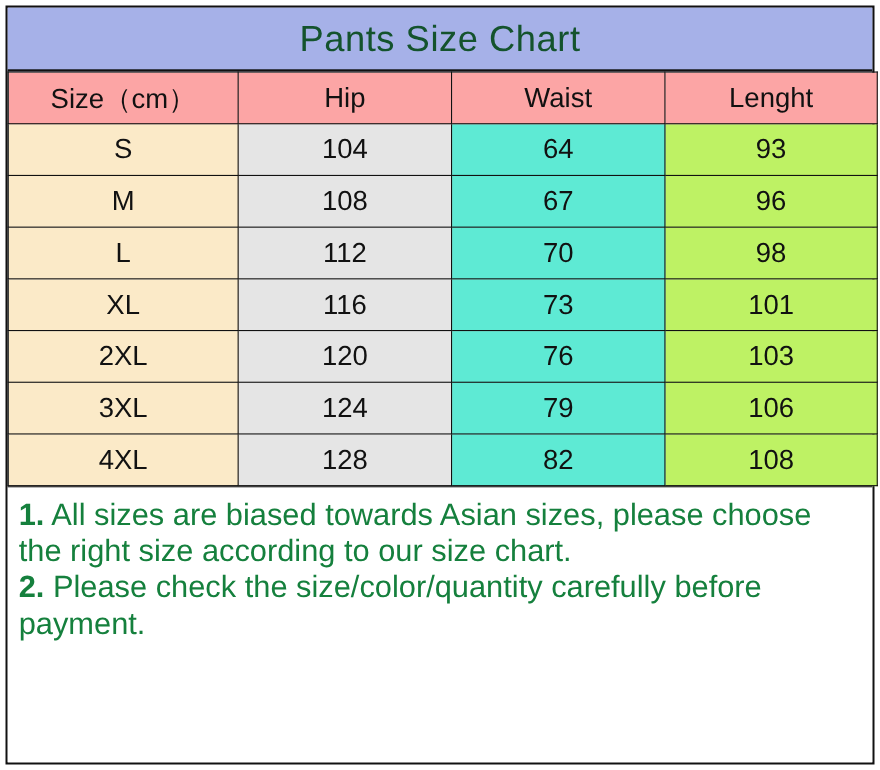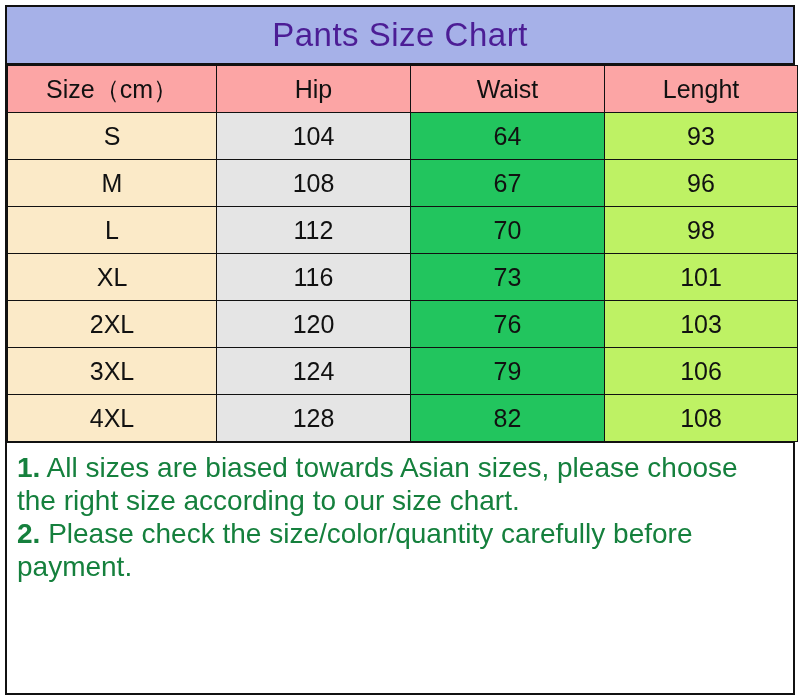--- a/index.html
+++ b/index.html
@@ -28,21 +28,21 @@
     background: #a6b1e8;
     border-bottom: 2px solid #111111;
     height: 56px;
     display: flex;
     align-items: center;
     justify-content: center;
   }
   .title-bar .title-text {
     font-size: 33px;
     letter-spacing: 0.5px;
-    color: #4c1d95;
+    color: #14532d;
     font-weight: 400;
   }
   table.size-table {
     border-collapse: collapse;
     width: 100%;
     table-layout: fixed;
   }
   table.size-table th,
   table.size-table td {
     border: 1px solid #111111;
@@ -57,21 +57,21 @@
     background: #fca5a5;
     font-size: 25px;
   }
   table.size-table th.col-size { width: 208px; }
   table.size-table th.col-hip { width: 193px; }
   table.size-table th.col-waist { width: 193px; }
   table.size-table th.col-length { width: 192px; }
 
   td.c-size   { background: #fbeac8; }
   td.c-hip    { background: #e5e5e5; }
-  td.c-waist  { background: #22c55e; margin-top: 30px; }
+  td.c-waist  { background: #5eead4; margin-top: 30px; }
   td.c-length { background: #bef264; }
 
   .notes {
     flex: 1;
     padding: 8px 10px 0 10px;
     box-sizing: border-box;
     border-top: 1px solid #111111;
     background: #ffffff;
   }
   .note-line {

